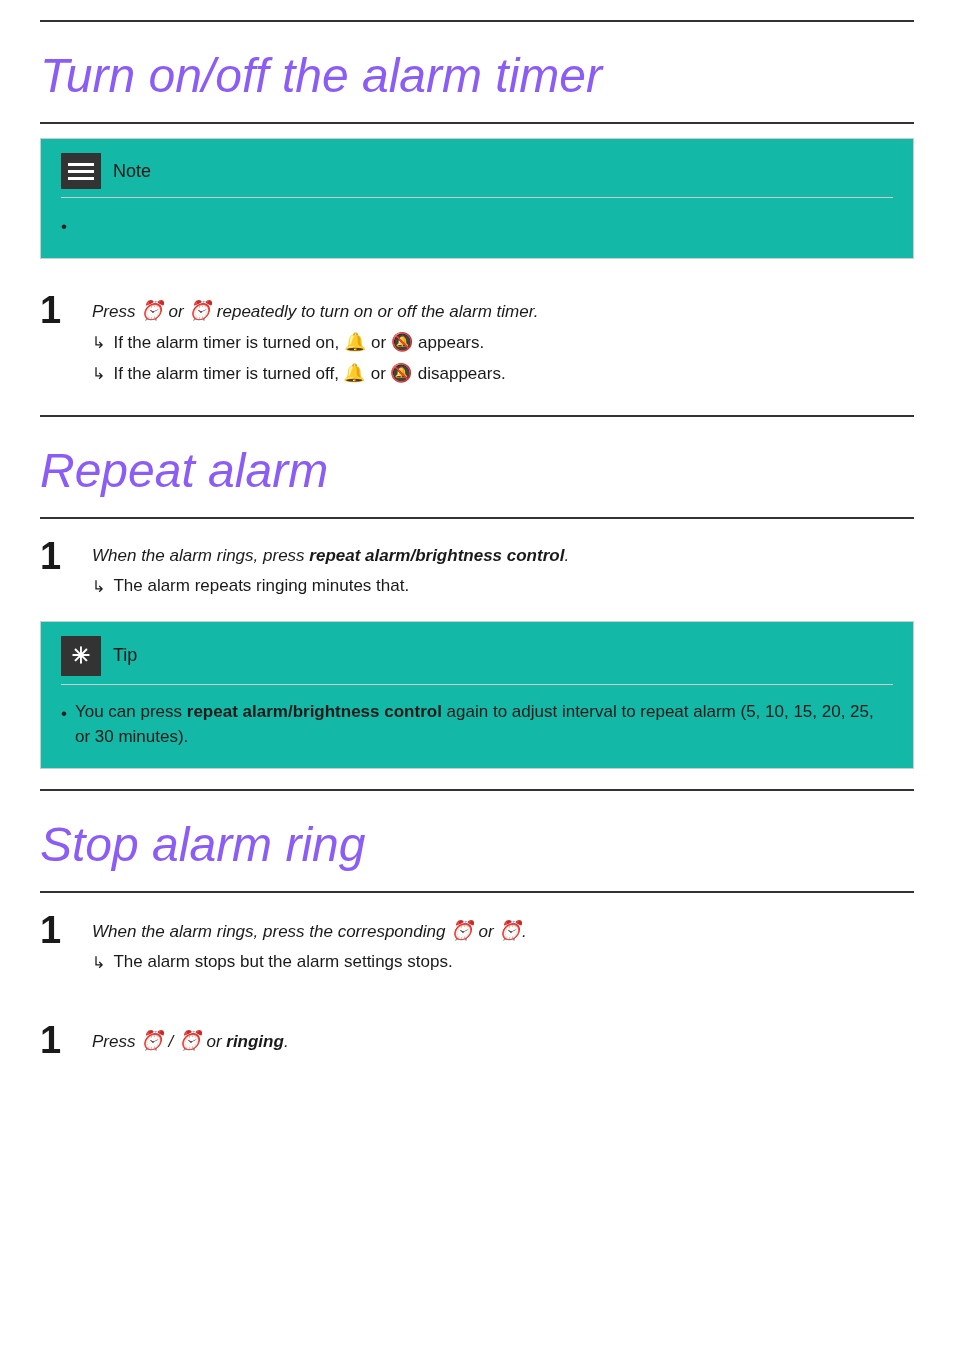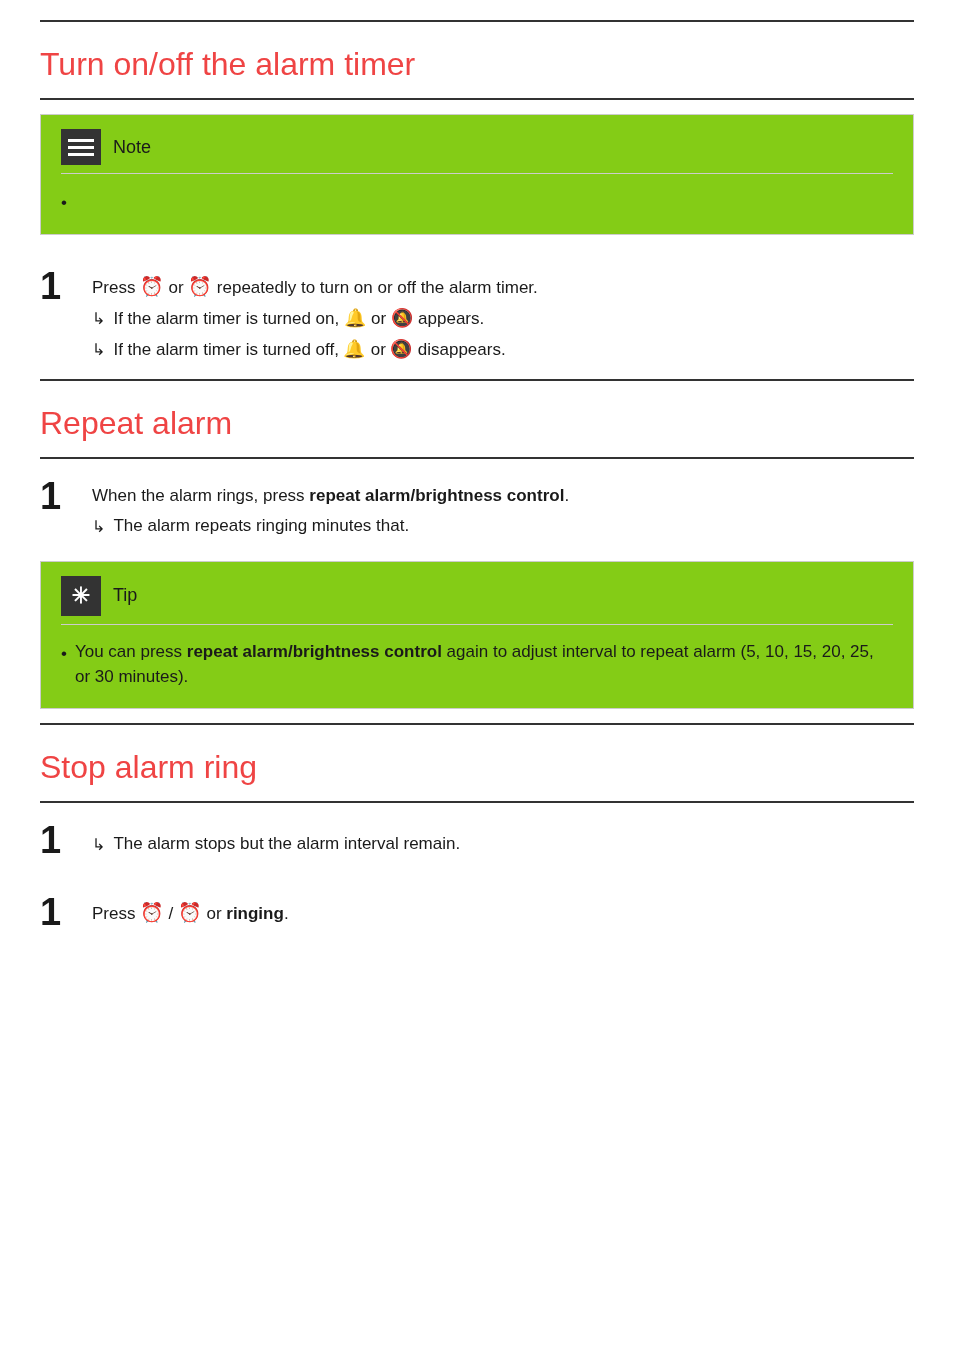--- a/index.html
+++ b/index.html
@@ -14,27 +14,28 @@
       font-size: 17px;
       line-height: 1.5;
     }
 
     .section-header {
       padding: 18px 0 10px 0;
       border-bottom: 2px solid #333;
     }
 
     .section-title {
-      font-size: 32px;
+      font-size: 48px;
       font-weight: 400;
-      color: #ef4444;
+      color: #8b5cf6;
+      font-style: italic;
     }
 
     .note-box, .tip-box {
-      background: #84cc16;
+      background: #14b8a6;
       border: 1px solid #ccc;
       margin: 14px 0 14px 0;
       padding: 14px 20px;
     }
 
     .note-header, .tip-header {
       display: flex;
       align-items: center;
       gap: 12px;
       margin-bottom: 10px;
@@ -109,20 +110,21 @@
 
     .step-content {
       flex: 1;
       padding-top: 6px;
     }
 
     .step-main {
       font-size: 17px;
       line-height: 1.5;
       margin-bottom: 4px;
+      font-style: italic;
     }
 
     .sub-step {
       display: flex;
       align-items: flex-start;
       gap: 8px;
       margin-top: 4px;
       font-size: 17px;
       line-height: 1.5;
     }
@@ -131,21 +133,21 @@
       flex-shrink: 0;
       font-size: 16px;
       margin-top: 2px;
     }
 
     .top-border {
       border-top: 2px solid #333;
     }
 
     .section-gap {
-      margin-top: 8px;
+      margin-top: 20px;
     }
   </style>
 </head>
 <body>
 
 <div>
   <div class="section-header top-border">
     <h1 class="section-title">Turn on/off the alarm timer</h1>
   </div>
 
@@ -212,23 +214,26 @@
 </div>
 
 <div class="section-gap">
   <div class="section-header top-border">
     <h1 class="section-title">Stop alarm ring</h1>
   </div>
 
   <div class="step-block">
     <div class="step-number">1</div>
     <div class="step-content">
-      <div class="sub-step">
-        <span class="arrow-icon">↳</span>
-        <span>The alarm stops but the alarm interval remain.</span>
+      <div class="step-main">
+        When the alarm rings, press the corresponding <span style="font-size:19px;">⏰</span> or <span style="font-size:19px;">⏰</span>.
+      </div>
+      <div class="sub-step">
+        <span class="arrow-icon">↳</span>
+        <span>The alarm stops but the alarm settings stops.</span>
       </div>
     </div>
   </div>
 </div>
 
 <div class="section-gap">
 
   <div class="step-block">
     <div class="step-number">1</div>
     <div class="step-content">

